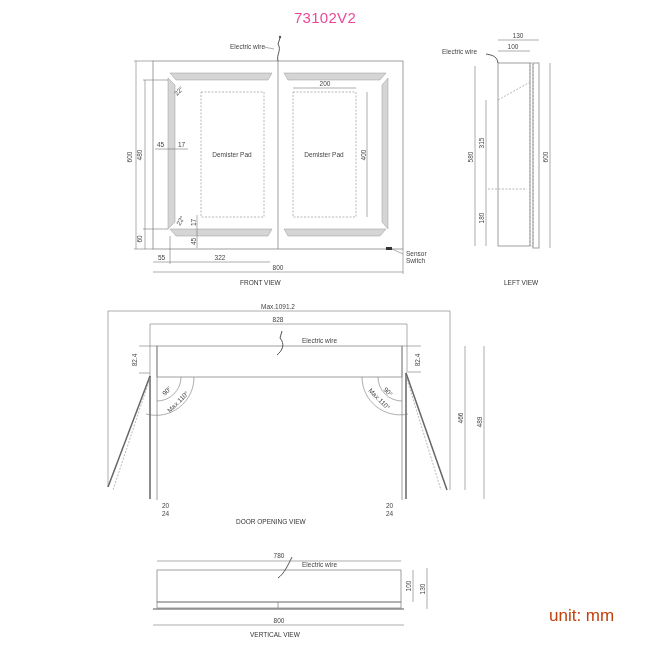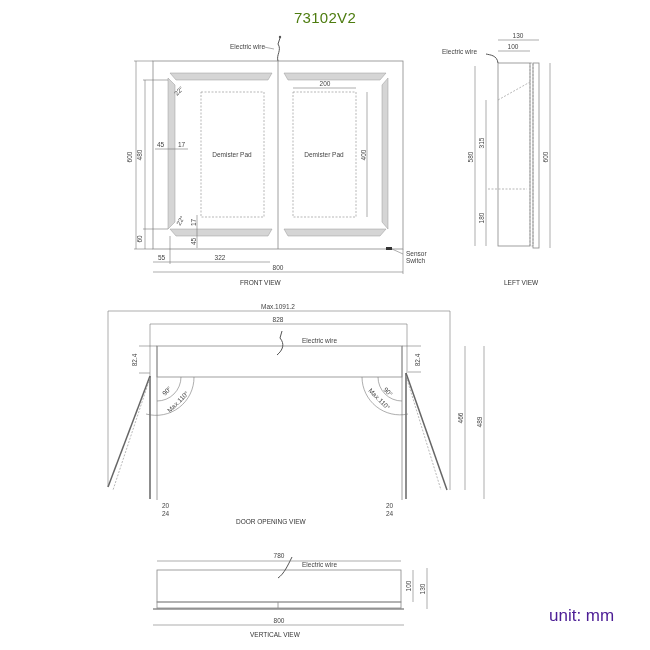--- a/index.html
+++ b/index.html
@@ -1,21 +1,21 @@
 <!DOCTYPE html>
 <html><head>
   <meta charset="utf-8">
   <style>
     html, body { margin: 0; padding: 0; background: #ffffff; }
     body { width: 650px; height: 650px; position: relative; overflow: hidden;
            font-family: "Liberation Sans", sans-serif; color: #333; }
     svg { position: absolute; left: 0; top: 0; }
     .title { position: absolute; left: 0; width: 650px; top: 9px; text-align: center;
-             font-size: 15px; color: #4d7c0f; letter-spacing: 0.3px; }
-    .unit { position: absolute; left: 549px; top: 606px; font-size: 17px; color: #4c1d95; }
+             font-size: 15px; color: #ec4899; letter-spacing: 0.3px; }
+    .unit { position: absolute; left: 549px; top: 606px; font-size: 17px; color: #c2410c; }
     .lbl { font-family: "Liberation Sans", sans-serif; font-size: 6.5px; fill: #444; }
     .cap { font-family: "Liberation Sans", sans-serif; font-size: 6.5px; fill: #333; }
     .ln { stroke: #888; stroke-width: 0.8; fill: none; }
     .ln2 { stroke: #555; stroke-width: 1; fill: none; }
     .dim { stroke: #777; stroke-width: 0.6; fill: none; }
     .dash { stroke: #999; stroke-width: 0.7; fill: none; stroke-dasharray: 2 1.5; }
     .hatch { fill: #d5d5d5; stroke: #999; stroke-width: 0.5; }
   </style>
 </head>
 <body>

